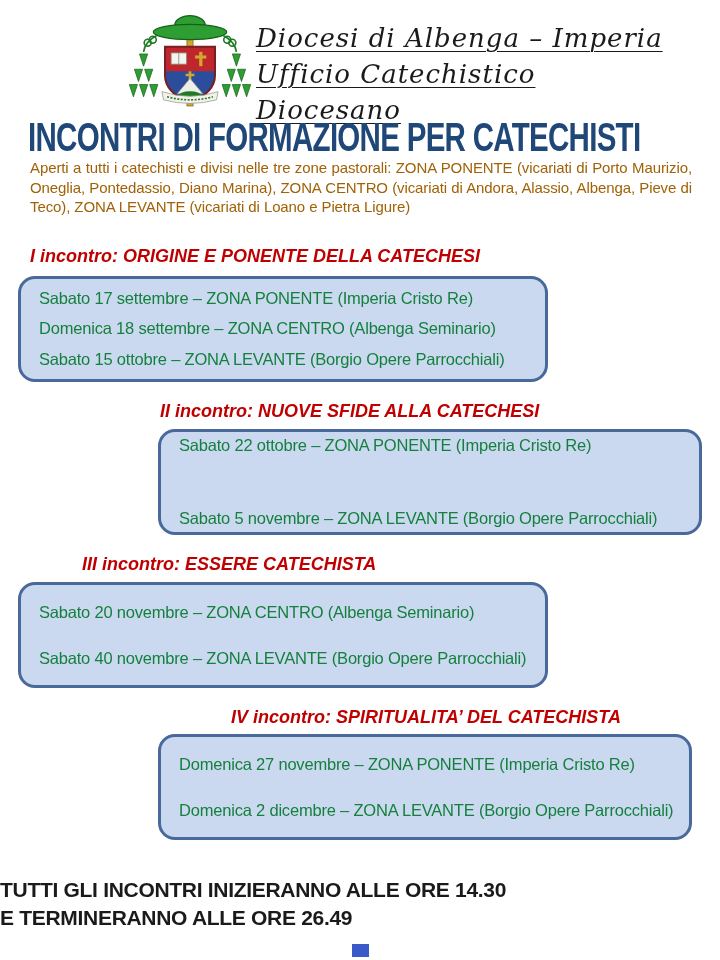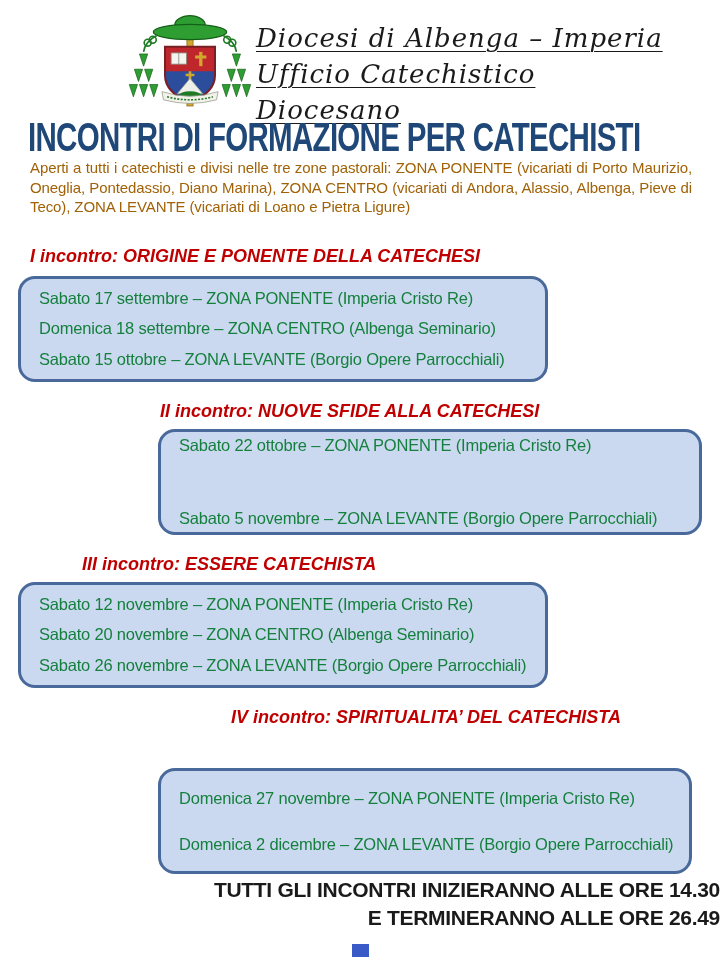--- a/index.html
+++ b/index.html
@@ -38,27 +38,27 @@
   
   .evbox{
     position:absolute;height:106px;background:#CBD9F0;
     border:3px solid #48699A;border-radius:17px;
     display:flex;flex-direction:column;justify-content:space-around;
     padding:4px 10px 4px 18px;box-sizing:border-box;
   }
   .evbox.b1{left:18px;top:276px;width:530px;}
   .evbox.b2{left:158px;top:429px;width:544px;justify-content:space-between;}
   .evbox.b3{left:18px;top:582px;width:530px;}
-  .evbox.b4{left:158px;top:734px;width:534px;margin-top:34px;}
+  .evbox.b4{left:158px;top:734px;width:534px;}
   .ev{
     font-size:16.5px;color:#15803d;white-space:nowrap;letter-spacing:-0.2px;
   }
   
   .footer{
-    position:absolute;left:0;top:876px;width:720px;text-align:right;
+    position:absolute;left:0;top:876px;width:720px;text-align:left;
     font-size:21px;font-weight:700;color:#1a1a1a;line-height:28px;
     letter-spacing:-0.3px;
   }
   .marker{
     position:absolute;left:352px;top:944px;width:17px;height:13px;
     background:#3A5BC7;
   }
 </style>
 </head>
 <body>
@@ -150,23 +150,22 @@
   </div>
 
   <div class="sec-head h2">II incontro:  NUOVE SFIDE ALLA CATECHESI</div>
   <div class="evbox b2">
     <div class="ev">Sabato 22 ottobre – ZONA PONENTE (Imperia Cristo Re)</div>
     <div class="ev">Sabato 5 novembre – ZONA LEVANTE (Borgio Opere Parrocchiali)</div>
   </div>
 
   <div class="sec-head h3">III incontro:  ESSERE CATECHISTA</div>
   <div class="evbox b3">
-    <div class="ev">Sabato 12 novembre – ZONA PONENTE (Imperia Cristo Re)</div>
     <div class="ev">Sabato 20 novembre – ZONA CENTRO (Albenga Seminario)</div>
-    <div class="ev">Sabato 26 novembre – ZONA LEVANTE (Borgio Opere Parrocchiali)</div>
+    <div class="ev">Sabato 40 novembre – ZONA LEVANTE (Borgio Opere Parrocchiali)</div>
   </div>
 
   <div class="sec-head h4">IV incontro:  SPIRITUALITA’ DEL CATECHISTA</div>
   <div class="evbox b4">
     <div class="ev">Domenica 27 novembre – ZONA PONENTE (Imperia Cristo Re)</div>
     <div class="ev">Domenica 2 dicembre – ZONA LEVANTE (Borgio Opere Parrocchiali)</div>
   </div>
 
   <div class="footer">
     <div>TUTTI GLI INCONTRI INIZIERANNO ALLE ORE 14.30</div>

